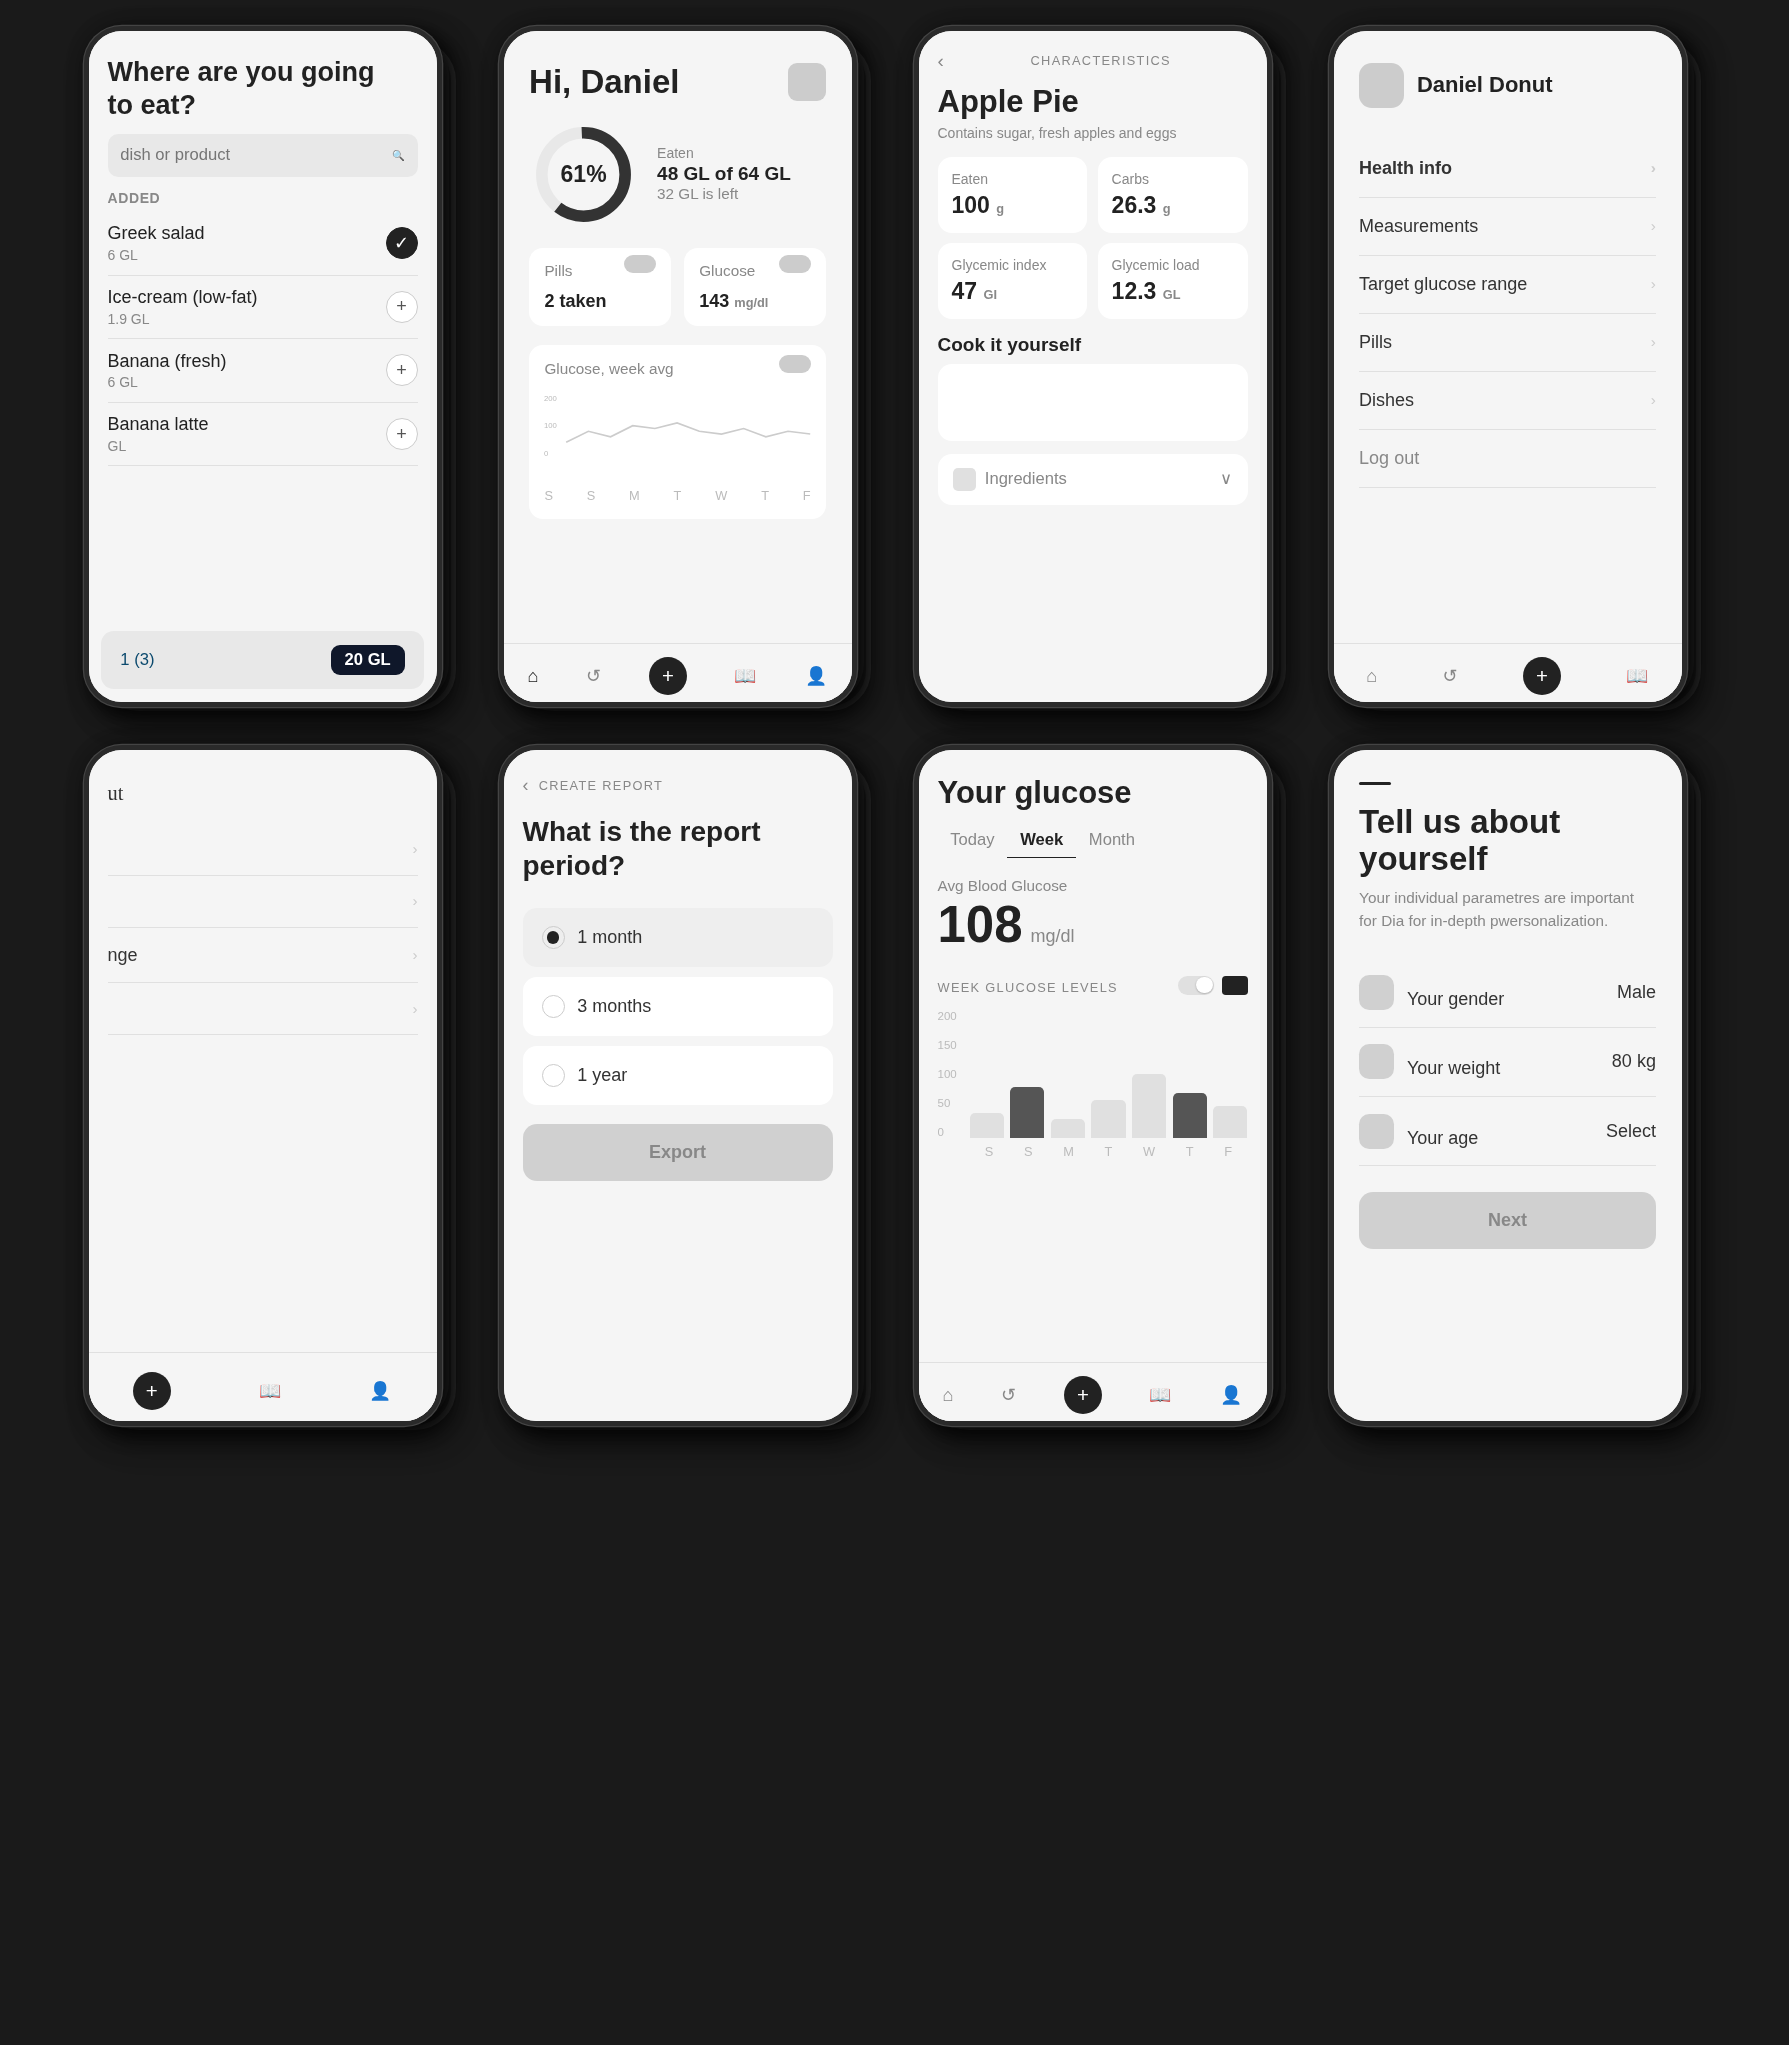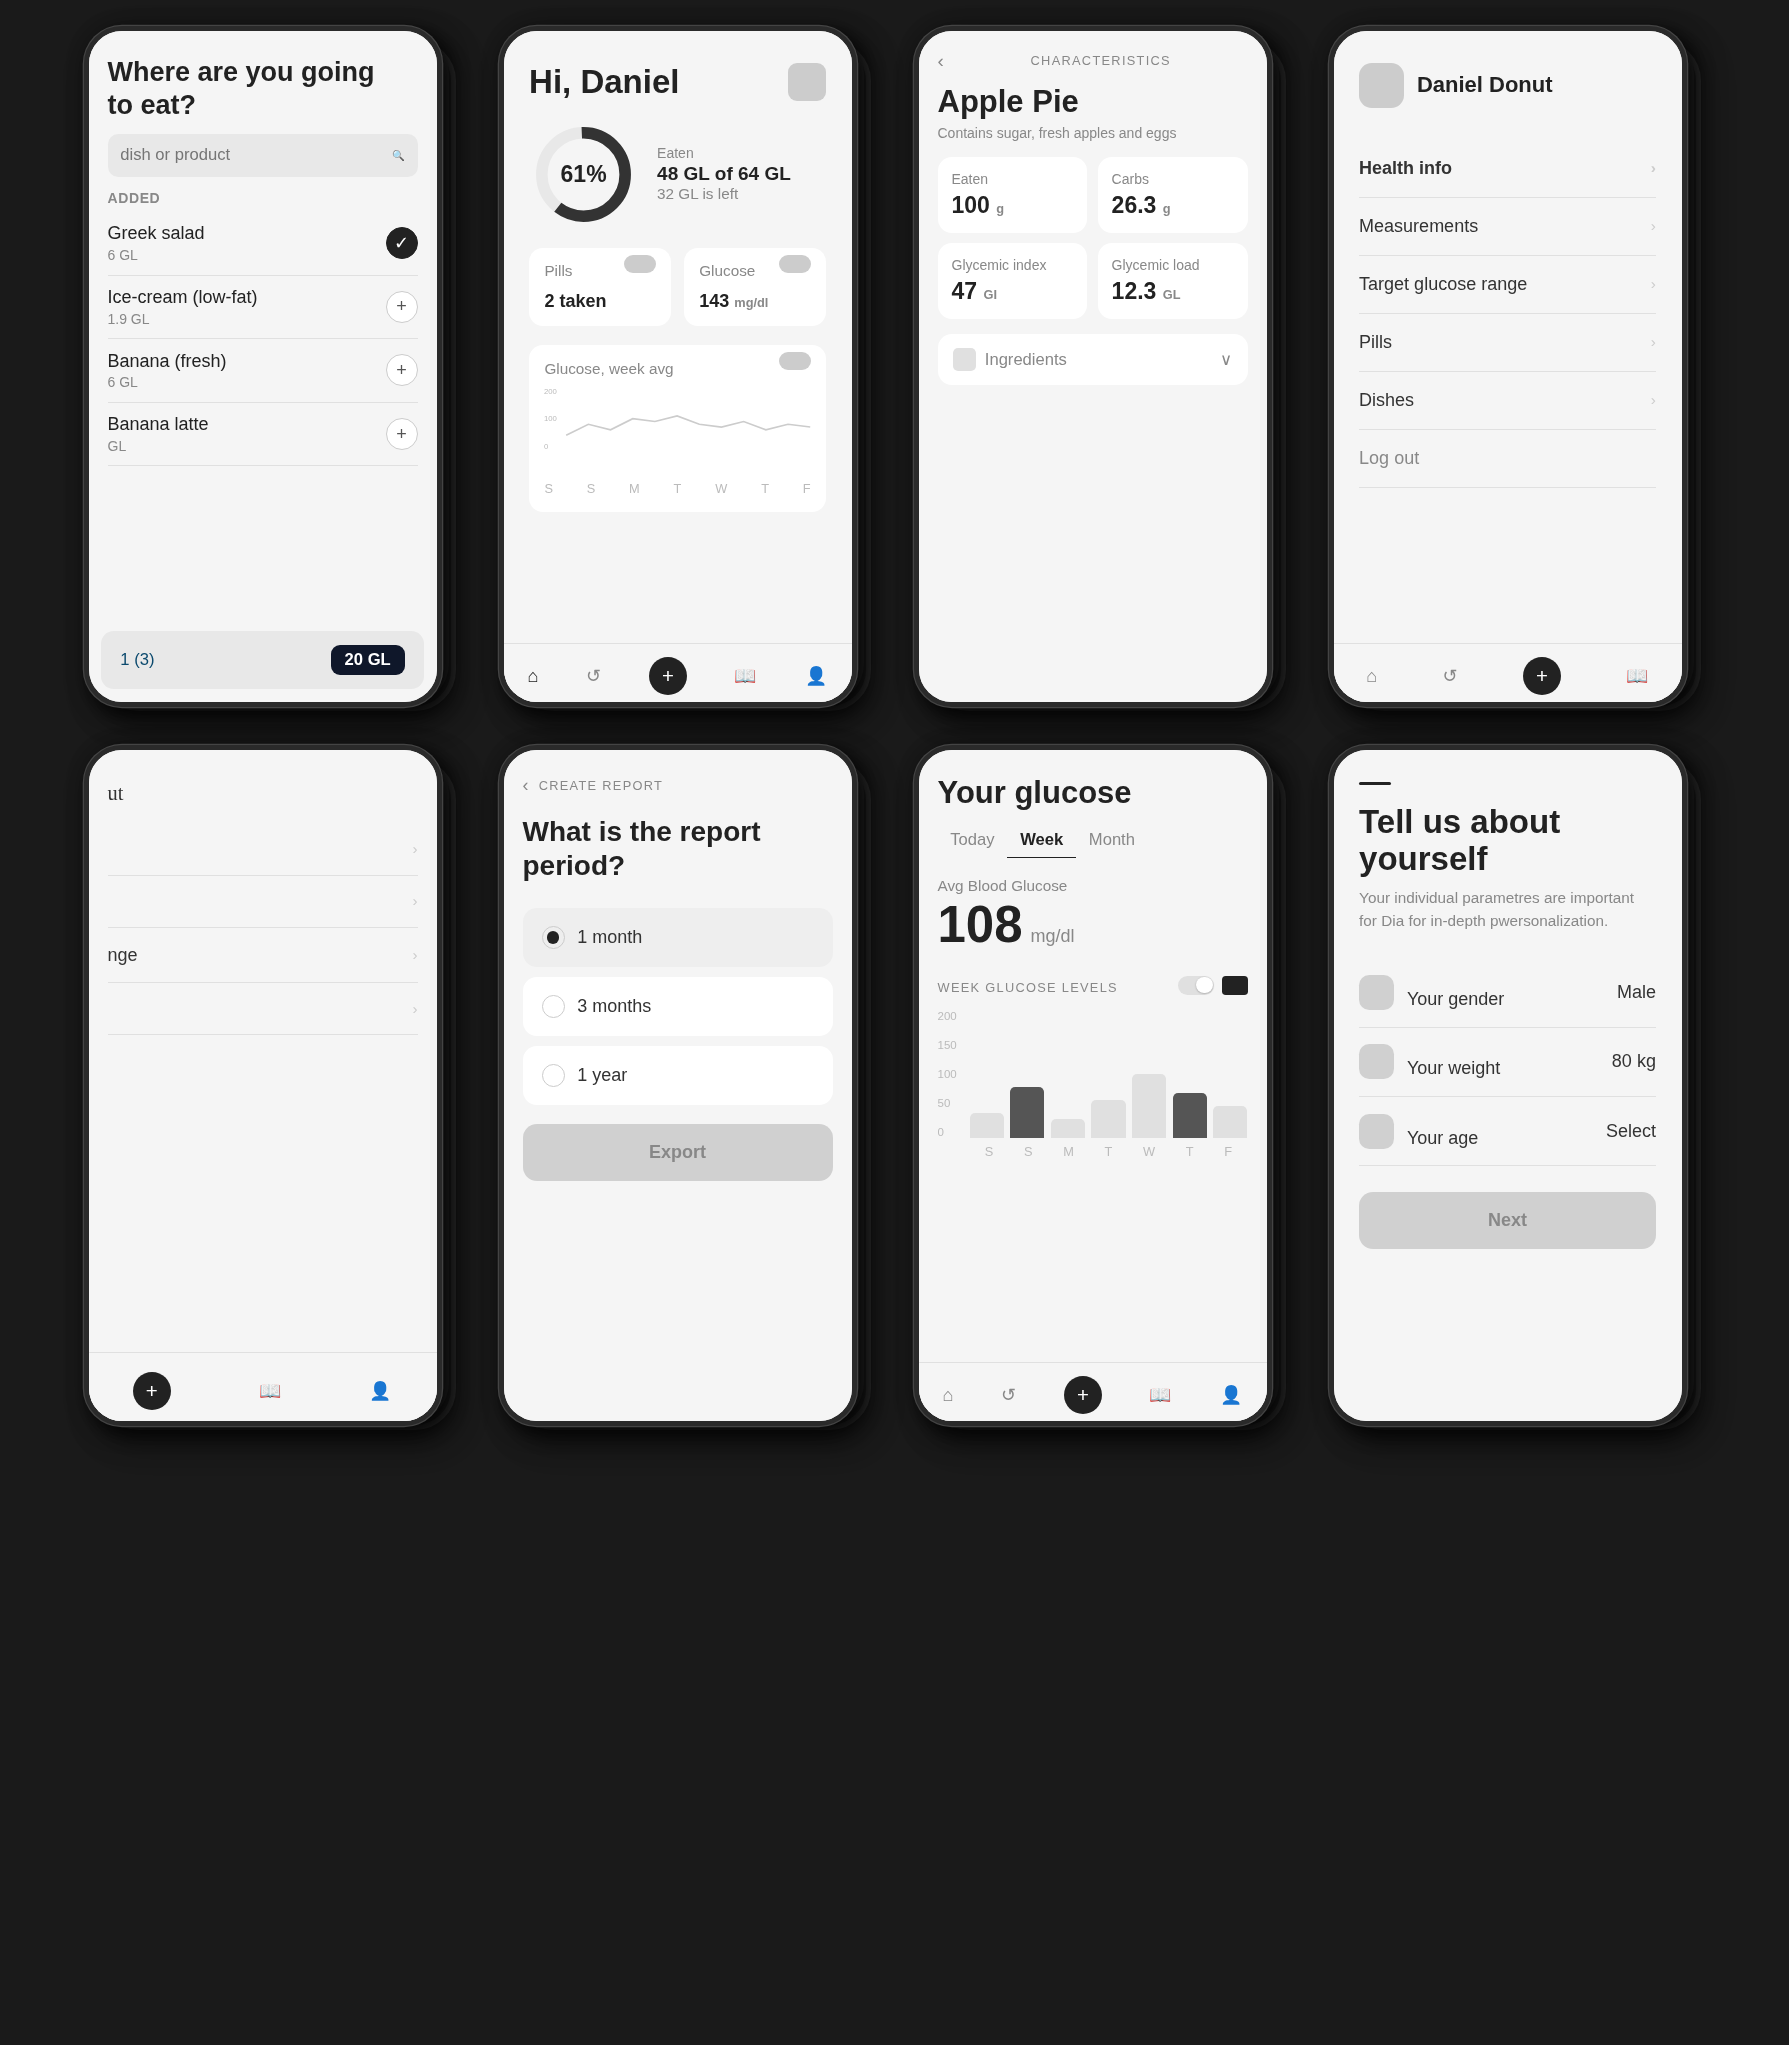--- a/index.html
+++ b/index.html
@@ -159,21 +159,21 @@
       width: 32px; height: 18px;
       background: #ccc; border-radius: 9px;
       position: relative; float: right; margin-top: -19px;
     }
     .card-val { font-size: 18px; font-weight: 700; color: #222; margin-top: 6.4px; }
     .card-unit { font-size: 12.8px; color: #888; }
     .chart-card {
       background: white; border-radius: 14px; padding: 15.3px;
       margin-bottom: 12.8px; position: relative;
     }
-    .chart-title { font-size: 15.3px; color: #888; margin-bottom: 2px; }
+    .chart-title { font-size: 15.3px; color: #888; margin-bottom: 9px; }
     .chart-area {
       height: 96px; position: relative;
     }
     .chart-labels {
       display: flex; justify-content: space-between;
       margin-top: 5.1px;
     }
     .chart-label { font-size: 12.8px; color: #bbb; }
     .nav-bar {
       display: flex; justify-content: space-around; align-items: center;
@@ -556,20 +556,24 @@
             <div class="nut-val">26.3 <span class="nut-unit">g</span></div>
           </div>
           <div class="nutrient-card">
             <div class="nut-label">Glycemic index</div>
             <div class="nut-val">47 <span class="nut-unit">GI</span></div>
           </div>
           <div class="nutrient-card">
             <div class="nut-label">Glycemic load</div>
             <div class="nut-val">12.3 <span class="nut-unit">GL</span></div>
           </div>
+        </div>
+        <div class="cook-section">
+          <div class="cook-title">Cook it yourself</div>
+          <div class="cook-box"></div>
         </div>
         <div class="ingredients-row">
           <div class="ing-left">
             <div class="ing-icon"></div>
             <span class="ing-label">Ingredients</span>
           </div>
           <span class="ing-chevron">∨</span>
         </div>
       </div>
     </div>

